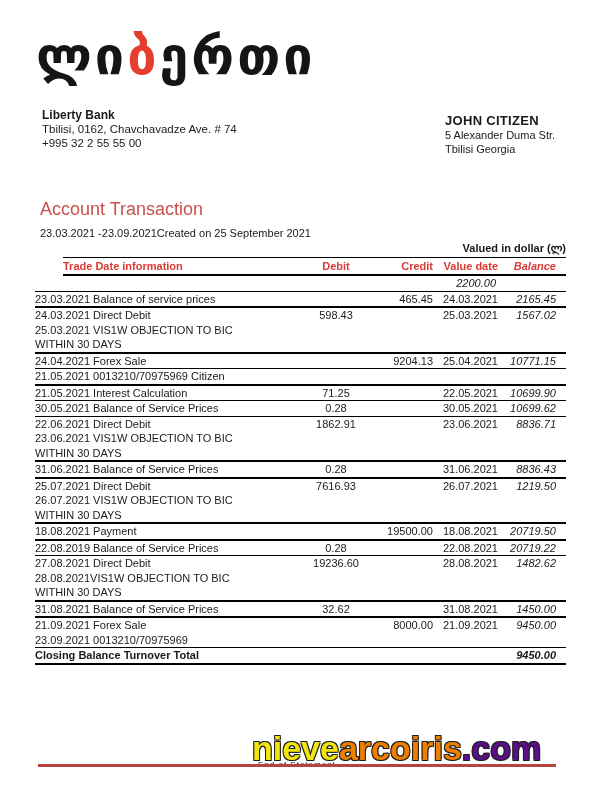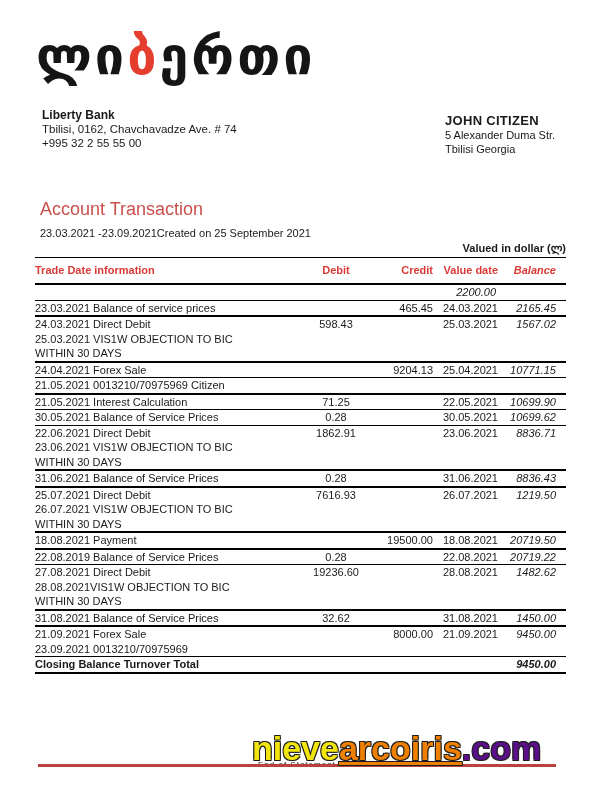--- a/index.html
+++ b/index.html
@@ -37,21 +37,21 @@
   
   .table { position:absolute; left:35px; top:257px; width:531px; font-size:11px; }
   .tline, .thead {
     display:grid;
     grid-template-columns:1fr 60px 70px 66px 60px;
     align-items:center;
   }
   .thead {
     color:var(--accent-red,#d93a36); font-weight:bold;
     border-top:1.5px solid #000; border-bottom:2.5px solid #000;
-    height:28px; line-height:17px;
+    height:19px; line-height:17px;margin-left:28px;
   }
   .tline { height:14.5px; line-height:14.5px; white-space:nowrap; }
   .trow { border-bottom:1.5px solid #000; }
   .trow.rule-thick { border-bottom-width:2.5px; }
   .trow.bold { font-weight:bold; }
   .c-info   { text-align:left; overflow:hidden; }
   .c-debit  { text-align:center; padding-right:8px; }
   .c-credit { text-align:right; padding-right:7px; }
   .c-vdate  { text-align:right; padding-right:8px; }
   .c-bal    { text-align:right; padding-right:10px;font-style:italic; }
@@ -67,21 +67,21 @@
     position:absolute; left:258px; top:752px;
     font-size:8px; color:#222; z-index:0; letter-spacing:1px;margin-top:8px;
   }
   .watermark {
     position:absolute; left:252px; top:728px;
     font-size:34px; font-weight:bold; line-height:40px;
     z-index:2;
     text-shadow:-1px -1px 0 #1e1e1e, 1px -1px 0 #1e1e1e, -1px 1px 0 #1e1e1e, 1px 1px 0 #1e1e1e;
   }
   .wm-1 { color:var(--wm-yellow,#f2e50e); }
-  .wm-2 { color:var(--wm-orange,#ef7f00);text-decoration:underline; }
+  .wm-2 { color:var(--wm-orange,#ef7f00); }
   .wm-3 { color:var(--wm-purple,#5c0f8b);text-align:center; }
 </style>
 </head>
 <body>
 
 <div class="page">
 
   <div class="logo">
     <span>ლი</span><span class="accent">ბ</span><span>ერთი</span>
   </div>

